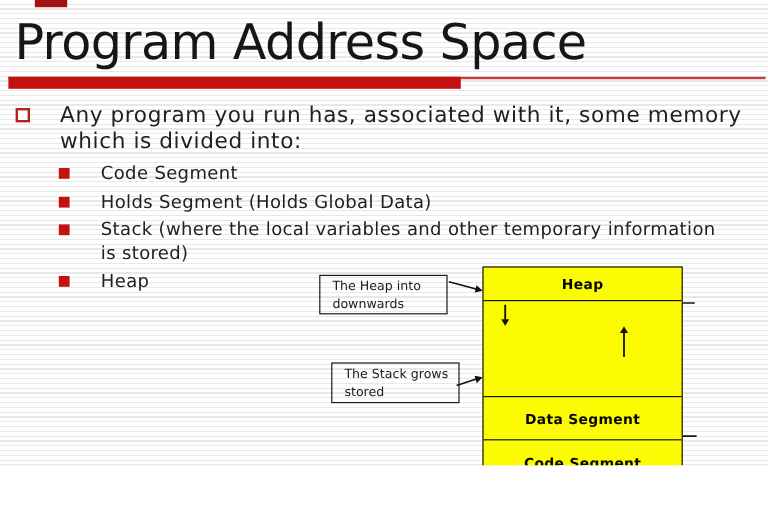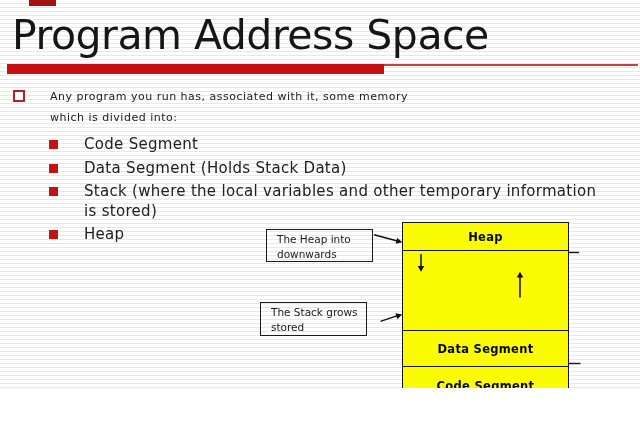--- a/index.html
+++ b/index.html
@@ -8,36 +8,36 @@
     background:repeating-linear-gradient(to bottom,#ffffff 0px,#ffffff 3px,#e8e8e8 3px,#e8e8e8 4px);
     font-family:"DejaVu Sans","Liberation Sans",sans-serif;color:#202020;
   }
   .abs{position:absolute;}
   .corner-mark{left:29px;top:0;width:27px;height:6px;background:#a11212;}
   .title{left:12px;top:13px;margin:0;font-size:41px;line-height:45px;font-weight:400;color:#161616;white-space:nowrap;letter-spacing:-0.5px;}
   .rule-thin{left:7px;top:64px;width:631px;height:2px;background:#c64040;}
   .rule-thick{left:7px;top:64px;width:377px;height:10px;background:#c31111;}
 
   .b1-marker{left:13px;top:90px;width:12px;height:12px;box-sizing:border-box;border:2.5px solid #b32222;background:#fdfdfd;}
-  .b1-text{left:50px;top:86px;font-size:11px;line-height:21px;letter-spacing:0.5px;white-space:nowrap;}
+  .b1-text{left:50px;top:86px;font-size:18px;line-height:21px;letter-spacing:0.5px;white-space:nowrap;}
   .b2-marker{width:9px;height:9px;background:#c21313;left:49px;}
   .b2-text{left:84px;font-size:15px;line-height:20px;letter-spacing:0.3px;white-space:nowrap;}
 
   .membox{left:402px;top:222px;width:167px;height:183px;box-sizing:border-box;border:1.5px solid #161616;background:#fbfb03;display:flex;flex-direction:column;}
   .seg{box-sizing:border-box;display:flex;align-items:center;justify-content:center;font-size:11.5px;font-weight:bold;color:#060606;letter-spacing:0.3px;}
   .seg + .seg{border-top:1.4px solid #161616;}
   .seg-heap{height:29px;}
   .seg-free{height:46px;}
   .seg-stack{height:27px;}
   .seg-data{height:38px;margin-top:36px;}
   .seg-code{height:40px;}
 
   .callout{box-sizing:border-box;border:1.4px solid #1a1a1a;padding:2px 2px 0 10px;font-size:10.5px;line-height:14.5px;color:#1c1c1c;white-space:nowrap;}
   .c1{left:266px;top:229px;width:107px;height:33px;}
-  .c2{left:260px;top:302px;width:107px;height:34px;}
+  .c2{left:276px;top:302px;width:107px;height:34px;}
 
   .overlay{left:0;top:0;width:640px;height:432px;pointer-events:none;}
 </style>
 </head>
 <body>
 
 <div class="slide">
 
   <div class="abs corner-mark"></div>
 
@@ -49,21 +49,21 @@
   <div class="abs b1-marker"></div>
   <div class="abs b1-text">
     <div>Any program you run has, associated with it, some memory</div>
     <div>which is divided into:</div>
   </div>
 
   <div class="abs b2-marker" style="top:140px"></div>
   <div class="abs b2-text" style="top:134px">Code Segment</div>
 
   <div class="abs b2-marker" style="top:164px"></div>
-  <div class="abs b2-text" style="top:158px">Data Segment (Holds Stack Data)</div>
+  <div class="abs b2-text" style="top:158px">Holds Segment (Holds Global Data)</div>
 
   <div class="abs b2-marker" style="top:187px"></div>
   <div class="abs b2-text" style="top:181px">
     <div>Stack (where the local variables and other temporary information</div>
     <div>is stored)</div>
   </div>
 
   <div class="abs b2-marker" style="top:230px"></div>
   <div class="abs b2-text" style="top:224px">Heap</div>
 

